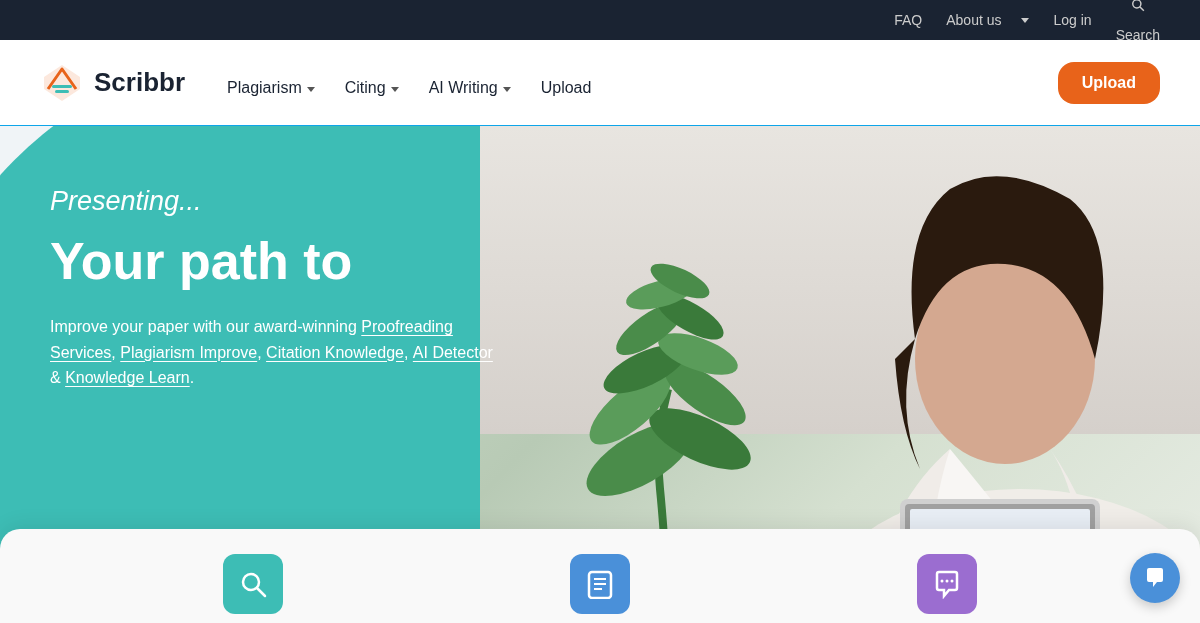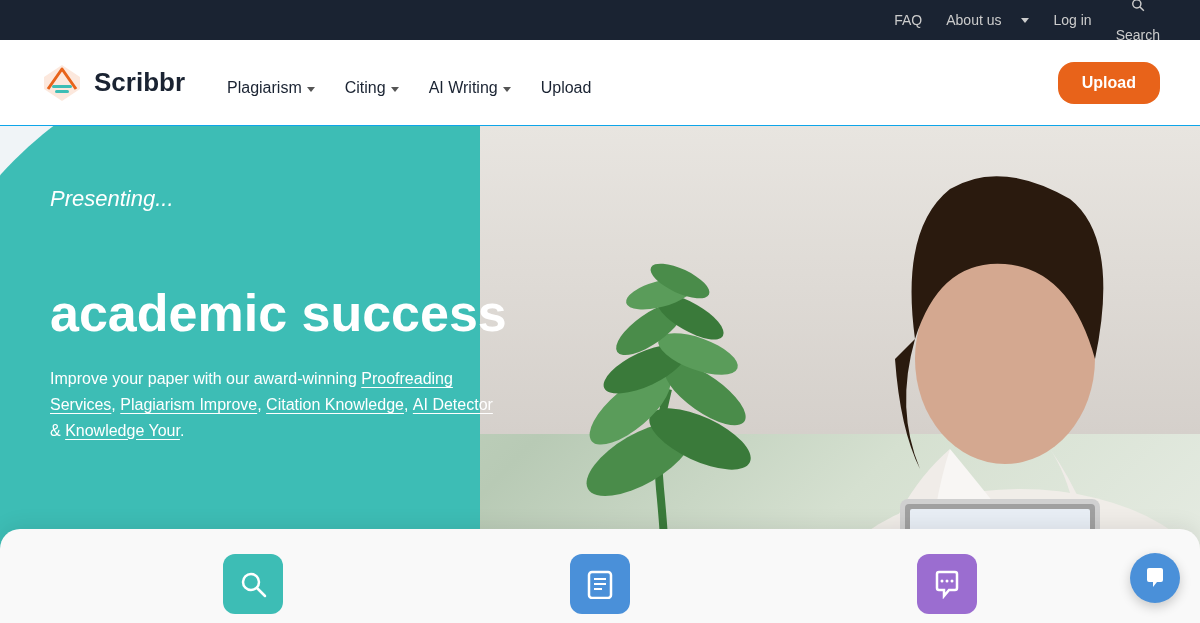--- a/index.html
+++ b/index.html
@@ -127,21 +127,21 @@
     
     .hero-content {
       position: absolute;
       left: 50px;
       top: 60px;
       z-index: 5;
       max-width: 520px;
       color: #fff;
     }
     .hero-presenting {
-      font-size: 22px;
+      font-size: 27px;
       font-style: italic;
       color: #fff;
       margin-bottom: 16px;
       font-weight: 400;
     }
     .hero-title {
       font-size: 52px;
       font-weight: 800;
       line-height: 1.1;
       color: #fff;
@@ -303,25 +303,24 @@
 
       <rect x="210" y="380" width="180" height="105" rx="2" fill="#e8eef5"></rect>
     </svg>
 
     <div style="position:absolute;top:0;left:0;right:0;height:60%;background:linear-gradient(180deg,#e8e5e0 0%,#d5d0cb 100%);z-index:-1;"></div>
   </div>
 
   <div class="hero-content">
     <p class="hero-presenting">Presenting...</p>
     <h1 class="hero-title">
-      <br>
-      <span>academic success</span>
+      <span>Your path to</span><br>
     </h1>
     <p class="hero-desc">
-      <span>Improve your paper with our award-winning&nbsp;</span><a href="#">Proofreading Services</a><span>,&nbsp;</span><a href="#">Plagiarism Improve</a><span>,&nbsp;</span><a href="#">Citation Knowledge</a><span>,&nbsp;</span><a href="#">AI Detector</a><span> &amp;&nbsp;</span><a href="#">Knowledge Your</a><span>.</span>
+      <span>Improve your paper with our award-winning&nbsp;</span><a href="#">Proofreading Services</a><span>,&nbsp;</span><a href="#">Plagiarism Improve</a><span>,&nbsp;</span><a href="#">Citation Knowledge</a><span>,&nbsp;</span><a href="#">AI Detector</a><span> &amp;&nbsp;</span><a href="#">Knowledge Learn</a><span>.</span>
     </p>
   </div>
 
   <div class="card-strip">
     <div class="card-item">
       <div class="card-icon card-icon-teal">
         <svg width="30" height="30" viewBox="0 0 30 30" fill="none">
           <circle cx="13" cy="13" r="8" stroke="white" stroke-width="2.5"></circle>
           <line x1="19" y1="19" x2="27" y2="27" stroke="white" stroke-width="2.5" stroke-linecap="round"></line>
         </svg>

